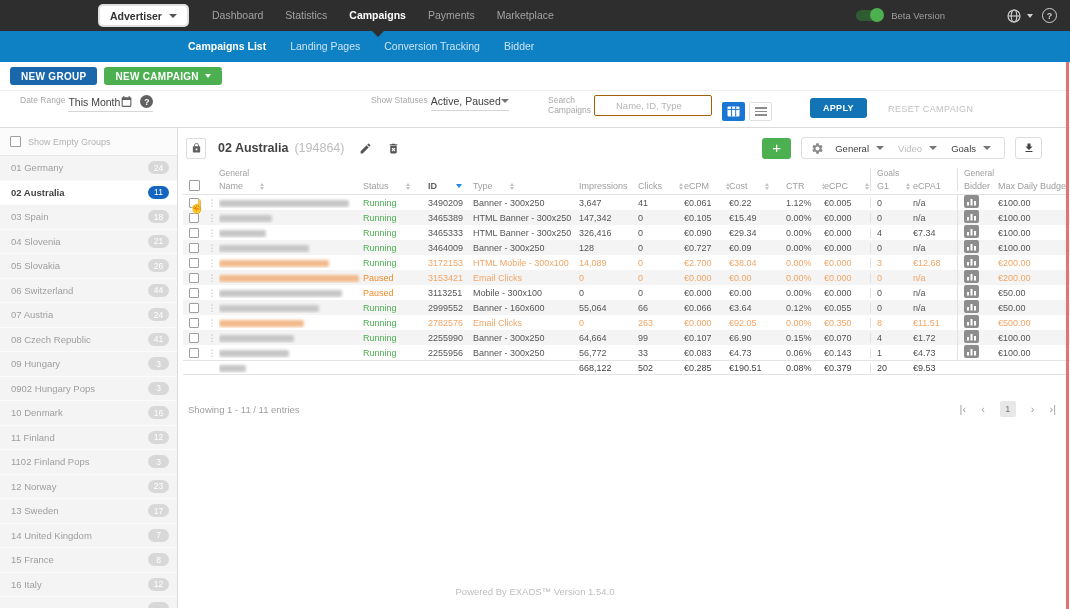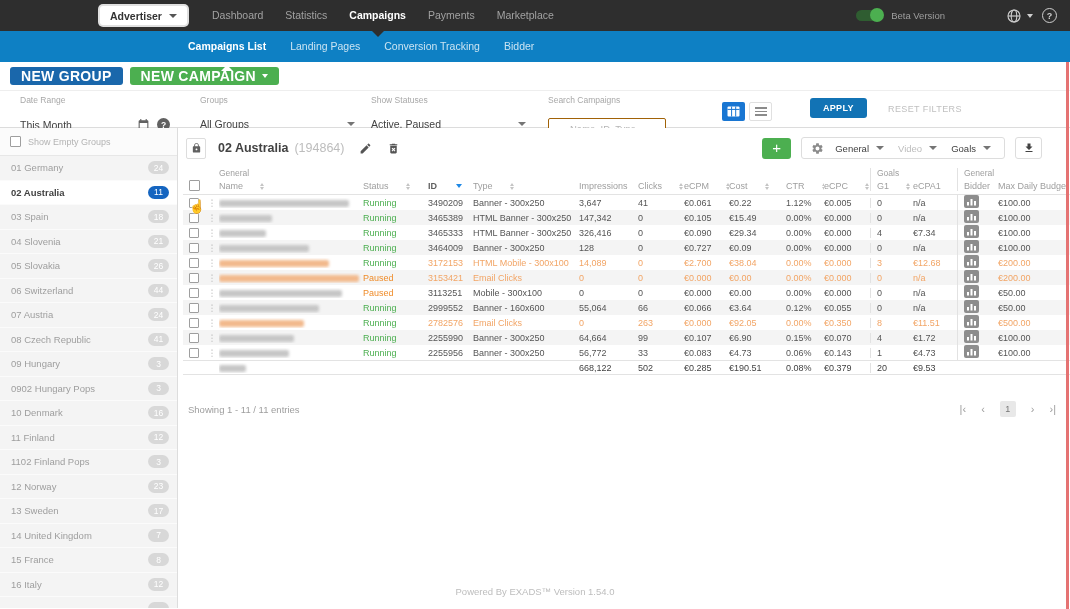--- a/index.html
+++ b/index.html
@@ -25,29 +25,29 @@
   .caret-lt{width:0;height:0;border-left:3.5px solid transparent;border-right:3.5px solid transparent;border-top:4px solid #cfcfcf;margin-left:5px}
 
   
   .subnav{height:31px;background:#0e80c4;display:flex;align-items:center;padding-left:176px;position:relative;z-index:3}
   .sub-item{font-size:10.5px;color:rgba(255,255,255,.78);padding:9px 12px;line-height:31px;position:relative;cursor:pointer}
   .sub-item.active{color:#fff;font-weight:bold}
   .sub-item.active::after{content:"";position:absolute;left:50%;transform:translateX(-50%);bottom:0;width:0;height:0;border-left:6px solid transparent;border-right:6px solid transparent;border-bottom:6px solid #fff}
 
   
   .actions-row{height:29px;background:#fff;display:flex;align-items:center;padding-left:10px;gap:7px;border-bottom:1px solid #eee}
-  .btn{border:none;border-radius:3px;color:#fff;font-weight:bold;font-size:14px;height:18px;padding:0 11px;display:flex;align-items:center;gap:6px;cursor:pointer;font-family:inherit;letter-spacing:.3px}
+  .btn{border:none;border-radius:3px;color:#fff;font-weight:bold;font-size:10px;height:18px;padding:0 11px;display:flex;align-items:center;gap:6px;cursor:pointer;font-family:inherit;letter-spacing:.3px}
   .btn-blue{background:#1a67ab}
   .btn-green{background:#4caf50}
   .btn .caret-dn{border-top-color:#fff;border-left-width:3.5px;border-right-width:3.5px}
 
   
   .filters-row{height:37px;background:#fff;position:relative;border-bottom:1px solid #dcdcdc}
   .f-label{font-size:8.5px;color:#a8a8a8}
-  .f-block{position:absolute;top:4px;display:flex;flex-direction:column;gap:13px}
+  .f-block{position:absolute;top:4px;display:flex;flex-direction:row;gap:3px}
   .f-control{display:flex;align-items:center;font-size:10.5px;color:#424242;border-bottom:1px solid #d6d6d6;padding-bottom:3px}
   .f-val{flex:1}
   .qmark-f{width:13px;height:13px;border-radius:50%;background:#616161;color:#fff;font-size:8.5px;font-weight:bold;display:flex;align-items:center;justify-content:center;margin-left:7px;cursor:pointer}
   .f-caret{width:0;height:0;border-left:4px solid transparent;border-right:4px solid transparent;border-top:4px solid #757575;margin-left:auto;cursor:pointer}
   .search-input{width:118px;height:21px;border:1px solid #a16207;border-radius:2px;font-size:9.5px;color:#424242;padding:0 21px;font-family:inherit}
   .search-input::placeholder{color:#b5b5b5}
   .view-btn{width:23px;height:19px;border-radius:2px;display:flex;align-items:center;justify-content:center;cursor:pointer}
   .view-btn.active{background:#1976d2}
   .view-btn.inactive{background:#fff;border:1px solid #e0e0e0}
   .list-glyph{display:flex;flex-direction:column;gap:2px}
@@ -180,27 +180,20 @@
     <div class="f-block" style="left:20px;width:150px">
       <span class="f-label">Date Range</span>
       <div class="f-control">
         <span class="f-val">This Month</span>
         <svg width="13" height="13" viewBox="0 0 24 24" fill="#616161">
             <path d="M19 4h-1V2h-2v2H8V2H6v2H5c-1.11 0-1.99.9-1.99 2L3 20c0 1.1.89 2 2 2h14c1.1 0 2-.9 2-2V6c0-1.1-.9-2-2-2zm0 16H5V9h14v11z"></path>
           </svg>
         <span class="qmark-f">?</span>
       </div>
     </div>
-    <div class="f-block" style="left:200px;width:155px">
-      <span class="f-label">Groups</span>
-      <div class="f-control">
-        <span class="f-val">All Groups</span>
-        <span class="f-caret"></span>
-      </div>
-    </div>
     <div class="f-block" style="left:371px;width:155px">
       <span class="f-label">Show Statuses</span>
       <div class="f-control">
         <span class="f-val">Active, Paused</span>
         <span class="f-caret"></span>
       </div>
     </div>
     <div class="f-block" style="left:548px;width:150px">
       <span class="f-label">Search Campaigns</span>
       <input class="search-input" type="text" placeholder="Name, ID, Type" style="">
@@ -216,21 +209,21 @@
           <span class="list-glyph">
             <i></i>
             <i></i>
             <i></i>
           </span>
         </span>
     </div>
     <button class="btn btn-apply">
         <span>APPLY</span>
       </button>
-    <span class="reset-link">RESET FILTERS</span>
+    <span class="reset-link">RESET CAMPAIGN</span>
   </div>
 
   <div class="content">
 
     <aside class="sidebar">
       <div class="show-empty">
         <span class="cb"></span>
         <span class="se-label">Show Empty Groups</span>
       </div>
       <div id="group-list">

